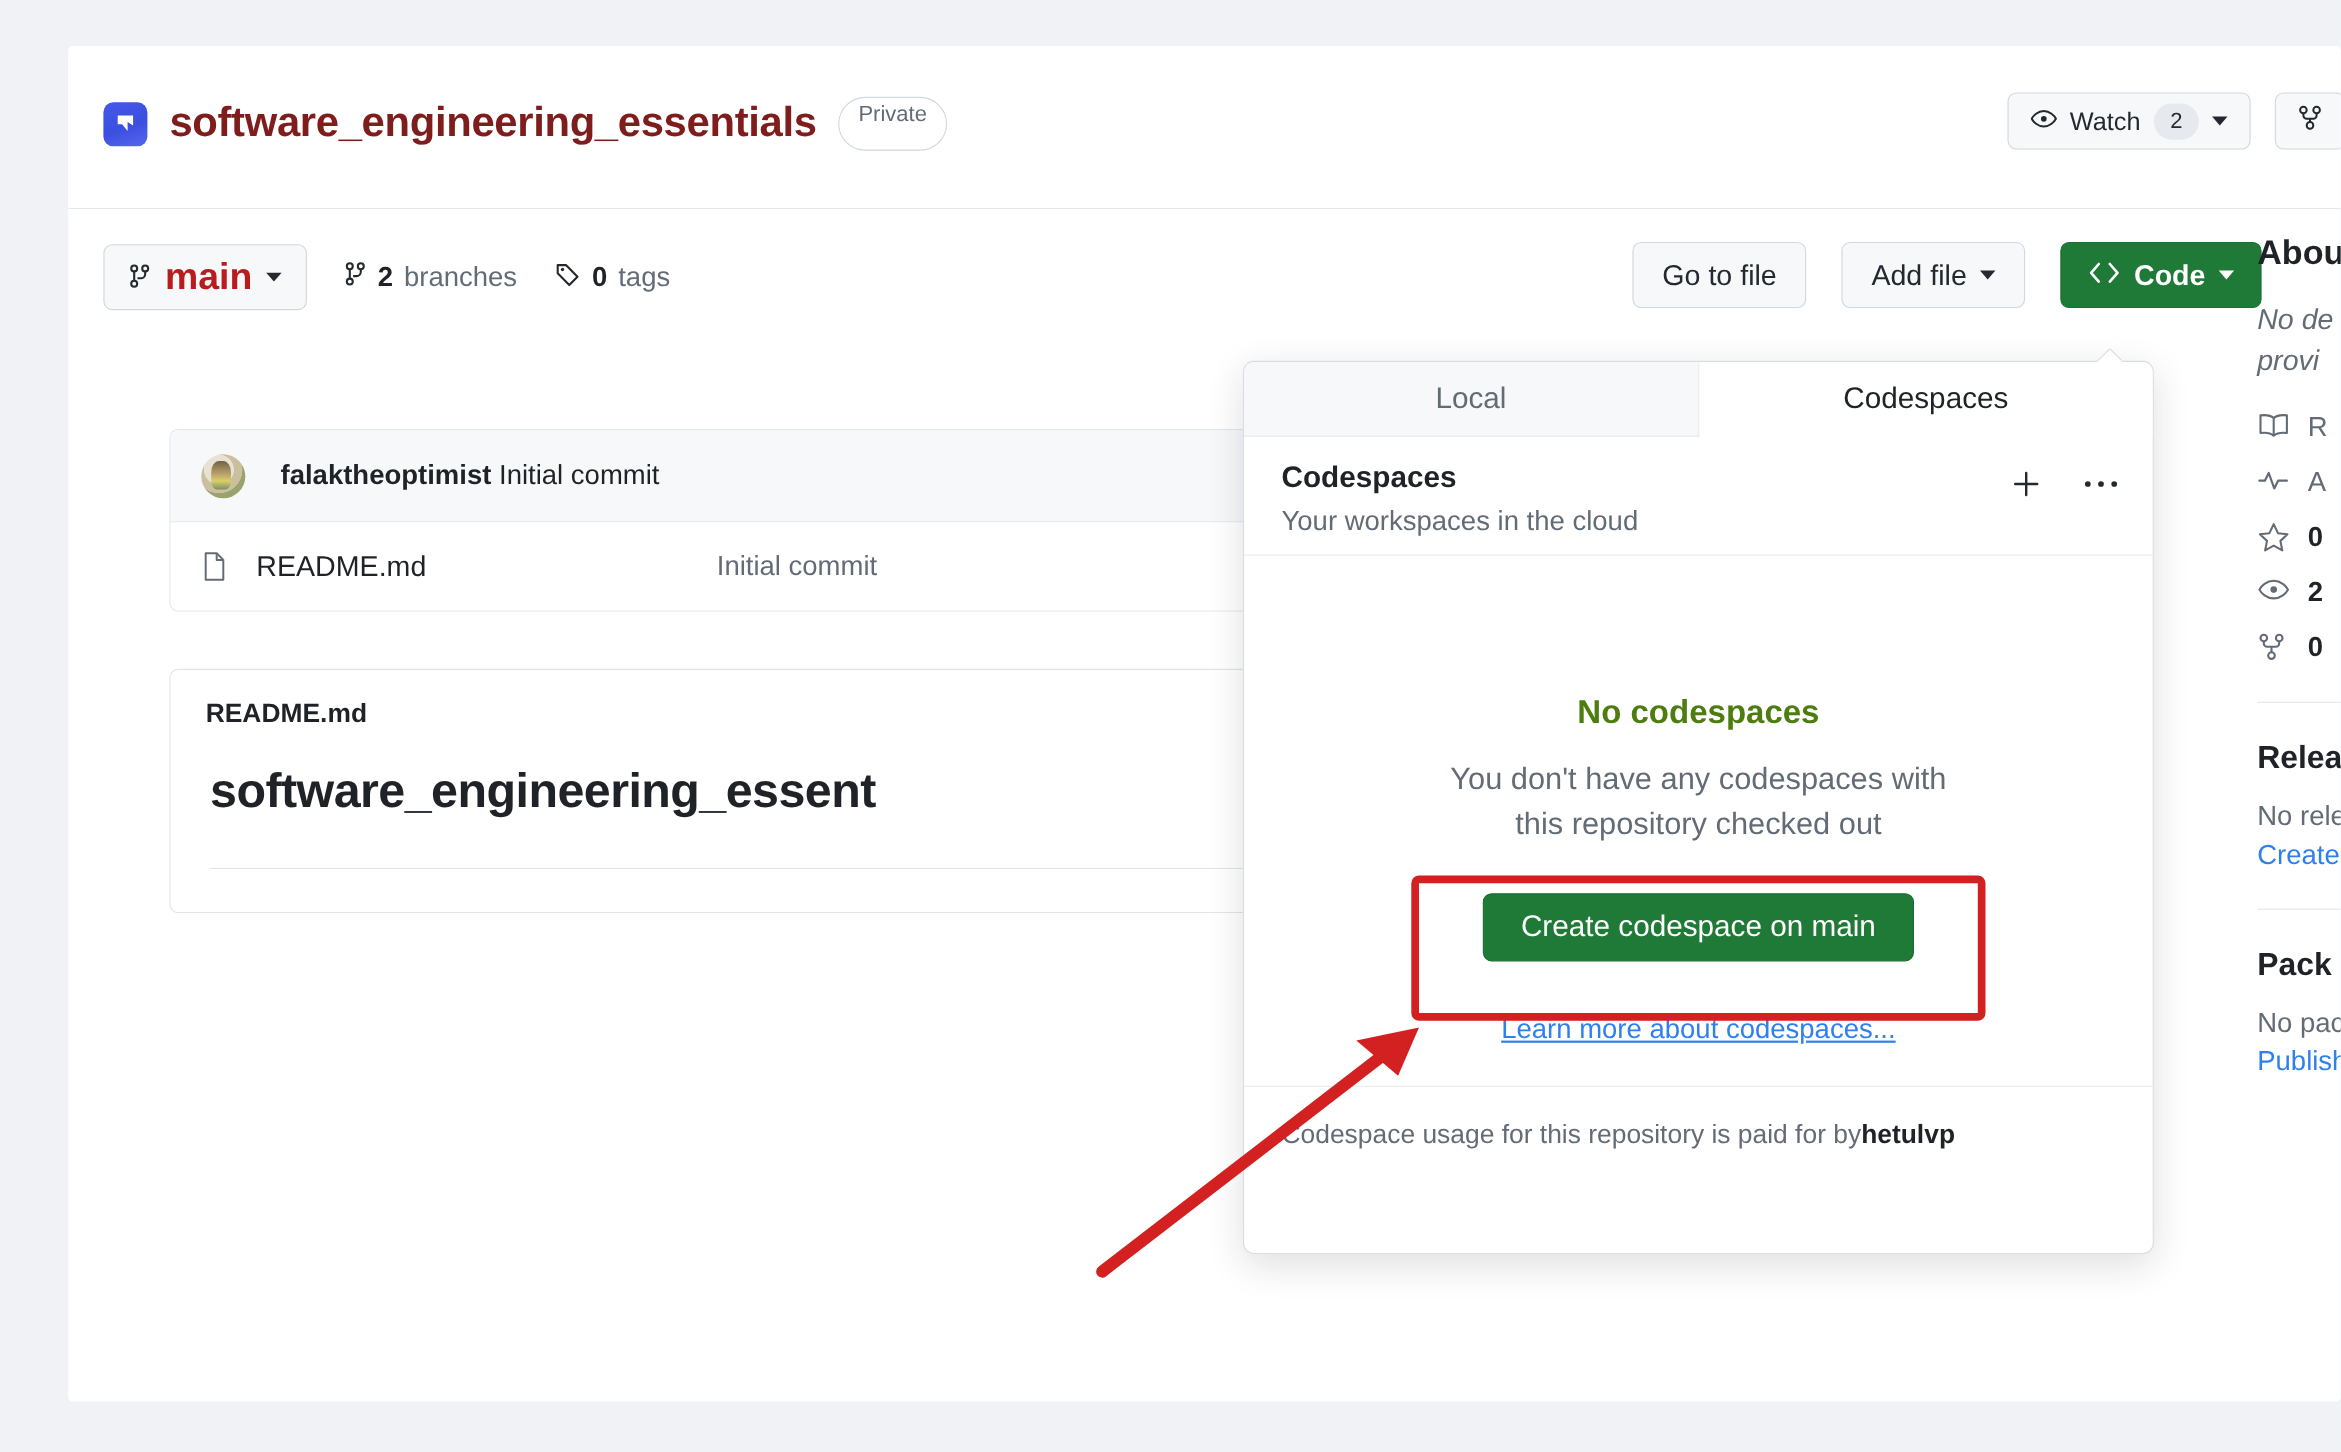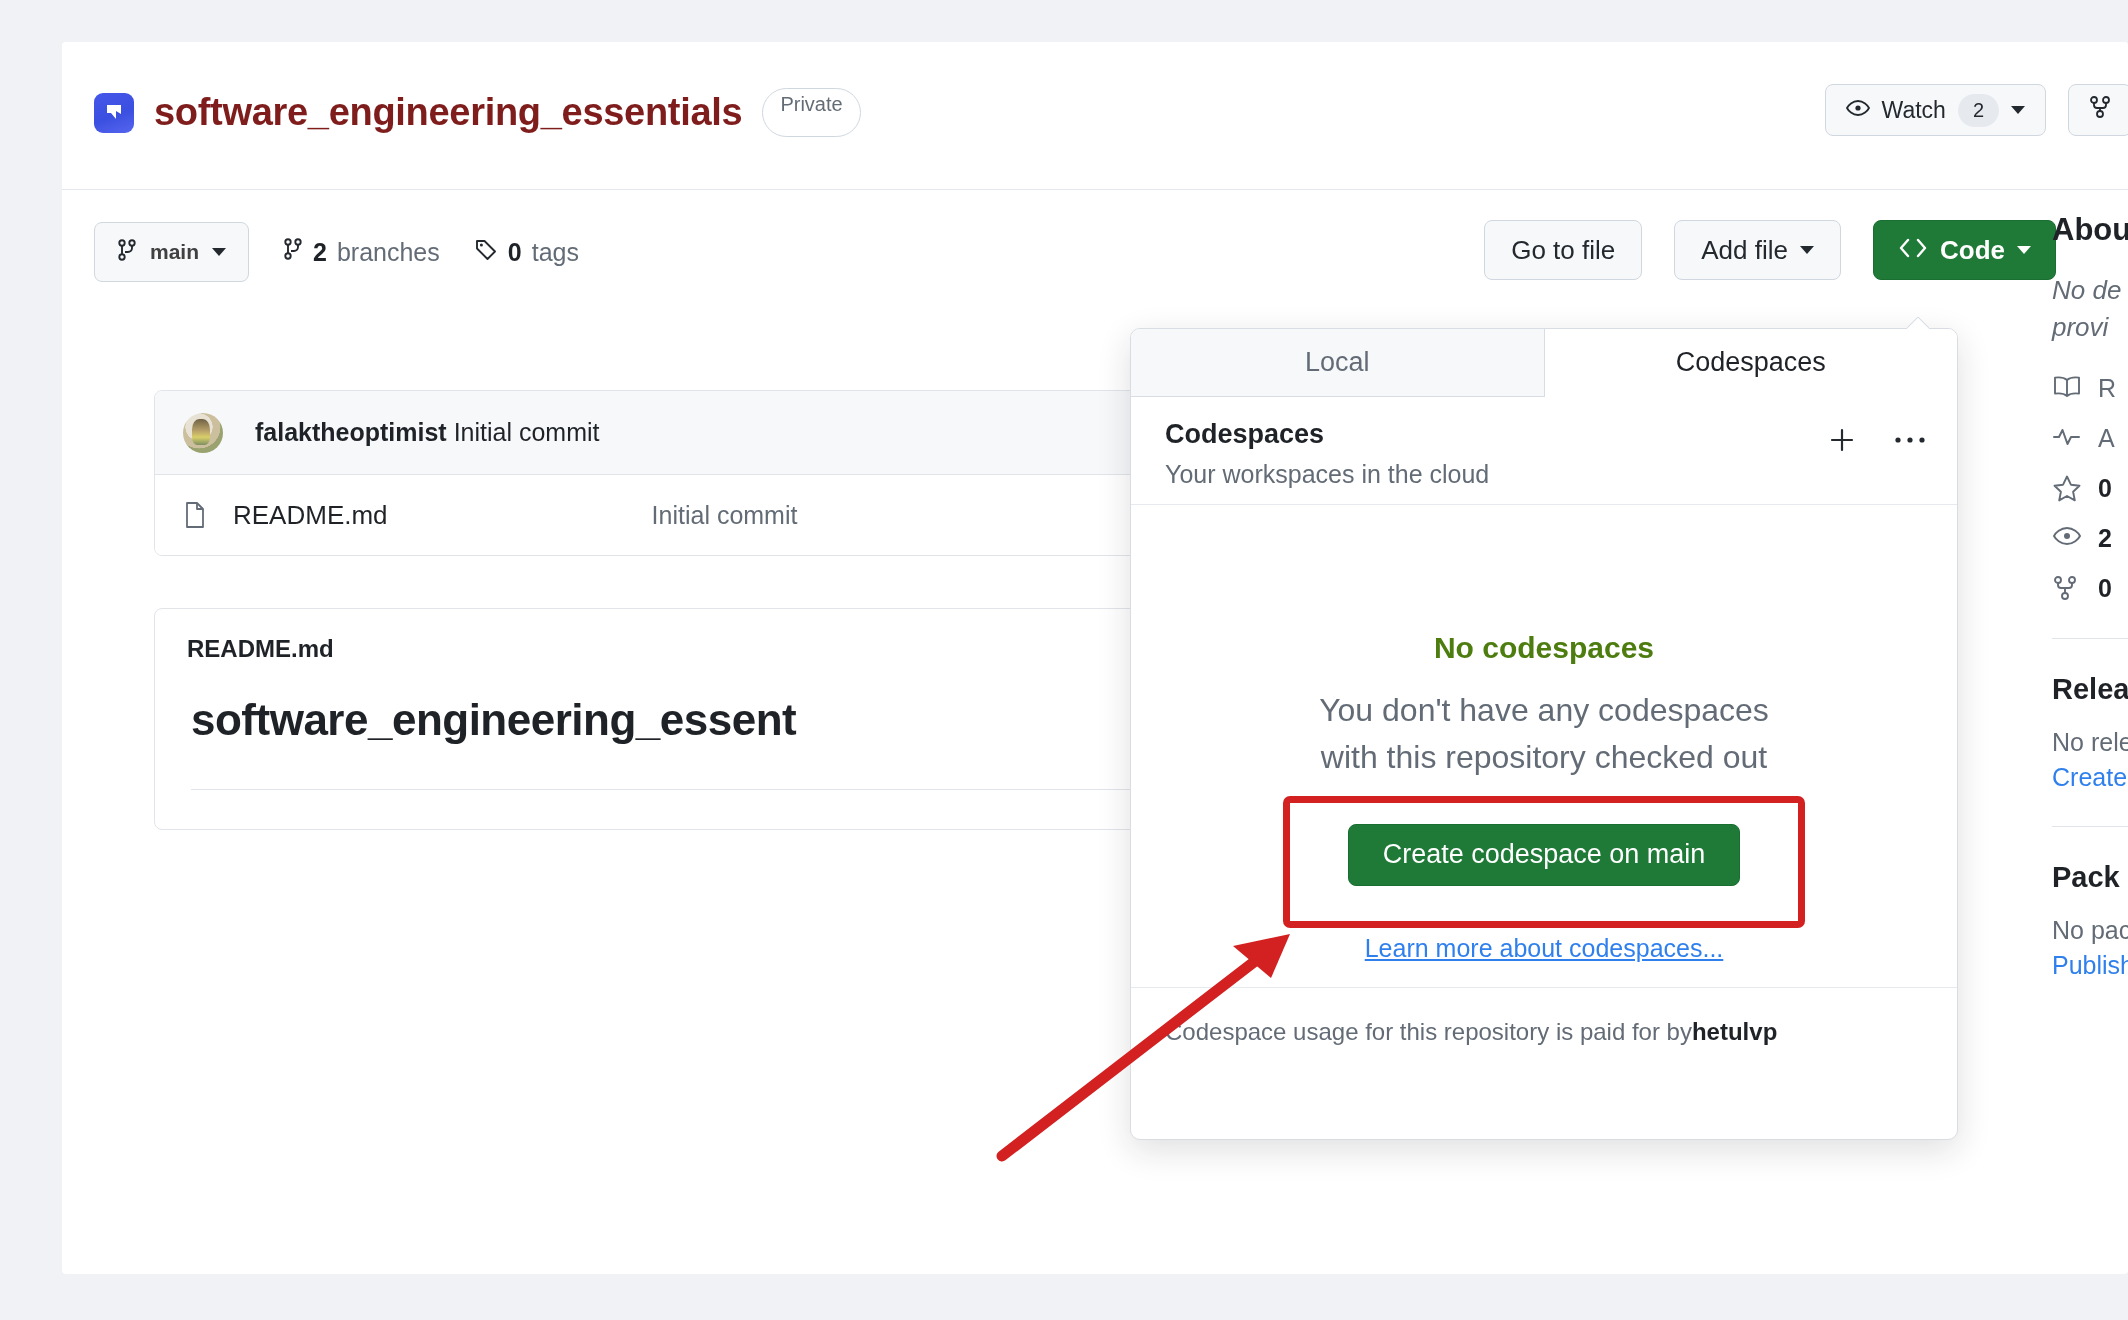--- a/index.html
+++ b/index.html
@@ -78,21 +78,21 @@
   
   .toolbar {
     position: absolute; left: 32px; top: 178px;
     width: 1962px; height: 64px;
   }
   .branch-left { display: flex; align-items: center; gap: 34px; height: 64px; }
   .branch-btn {
     display: inline-flex; align-items: center; gap: 13px;
     height: 60px; padding: 0 22px;
     border: 1px solid #d0d7de; border-radius: 8px;
-    background: #f6f8fa; color: #404040; font-size: 21px; font-weight: 600;
+    background: #f6f8fa; color: #b91c1c; font-size: 34px; font-weight: 600;
     cursor: pointer;
   }
   .meta-link {
     display: inline-flex; align-items: center; gap: 10px;
     font-size: 25px; color: #636c76; cursor: pointer;
   }
   .meta-link b { color: #1f2328; font-weight: 700; }
   .toolbar-right {
     position: absolute; right: 0; top: 0;
     display: flex; align-items: center; gap: 32px;
@@ -231,21 +231,21 @@
   }
   .icon-btn { color: #24292f; cursor: pointer; display: flex; }
   .dd-body {
     position: relative; height: 574px;
     display: flex; flex-direction: column; align-items: center;
     padding-top: 126px;
   }
   .empty-title { font-size: 30px; font-weight: 700; color: #4d7c0f; }
   .empty-sub {
     margin-top: 22px; width: 500px; text-align: center;
-    font-size: 32px; color: #636c76; line-height: 1.48;
+    font-size: 28px; color: #636c76; line-height: 1.48;
   }
   .create-btn {
     margin-top: 42px;
     display: inline-flex; align-items: center; justify-content: center;
     height: 62px; padding: 0 34px;
     background: #1f7a37; border: 1px solid #1a6e31; border-radius: 8px;
     color: #fff; font-size: 27px; cursor: pointer; white-space: nowrap;
   }
   .learn-link {
     margin-top: 48px; font-size: 25px; color: #2f80ed;

